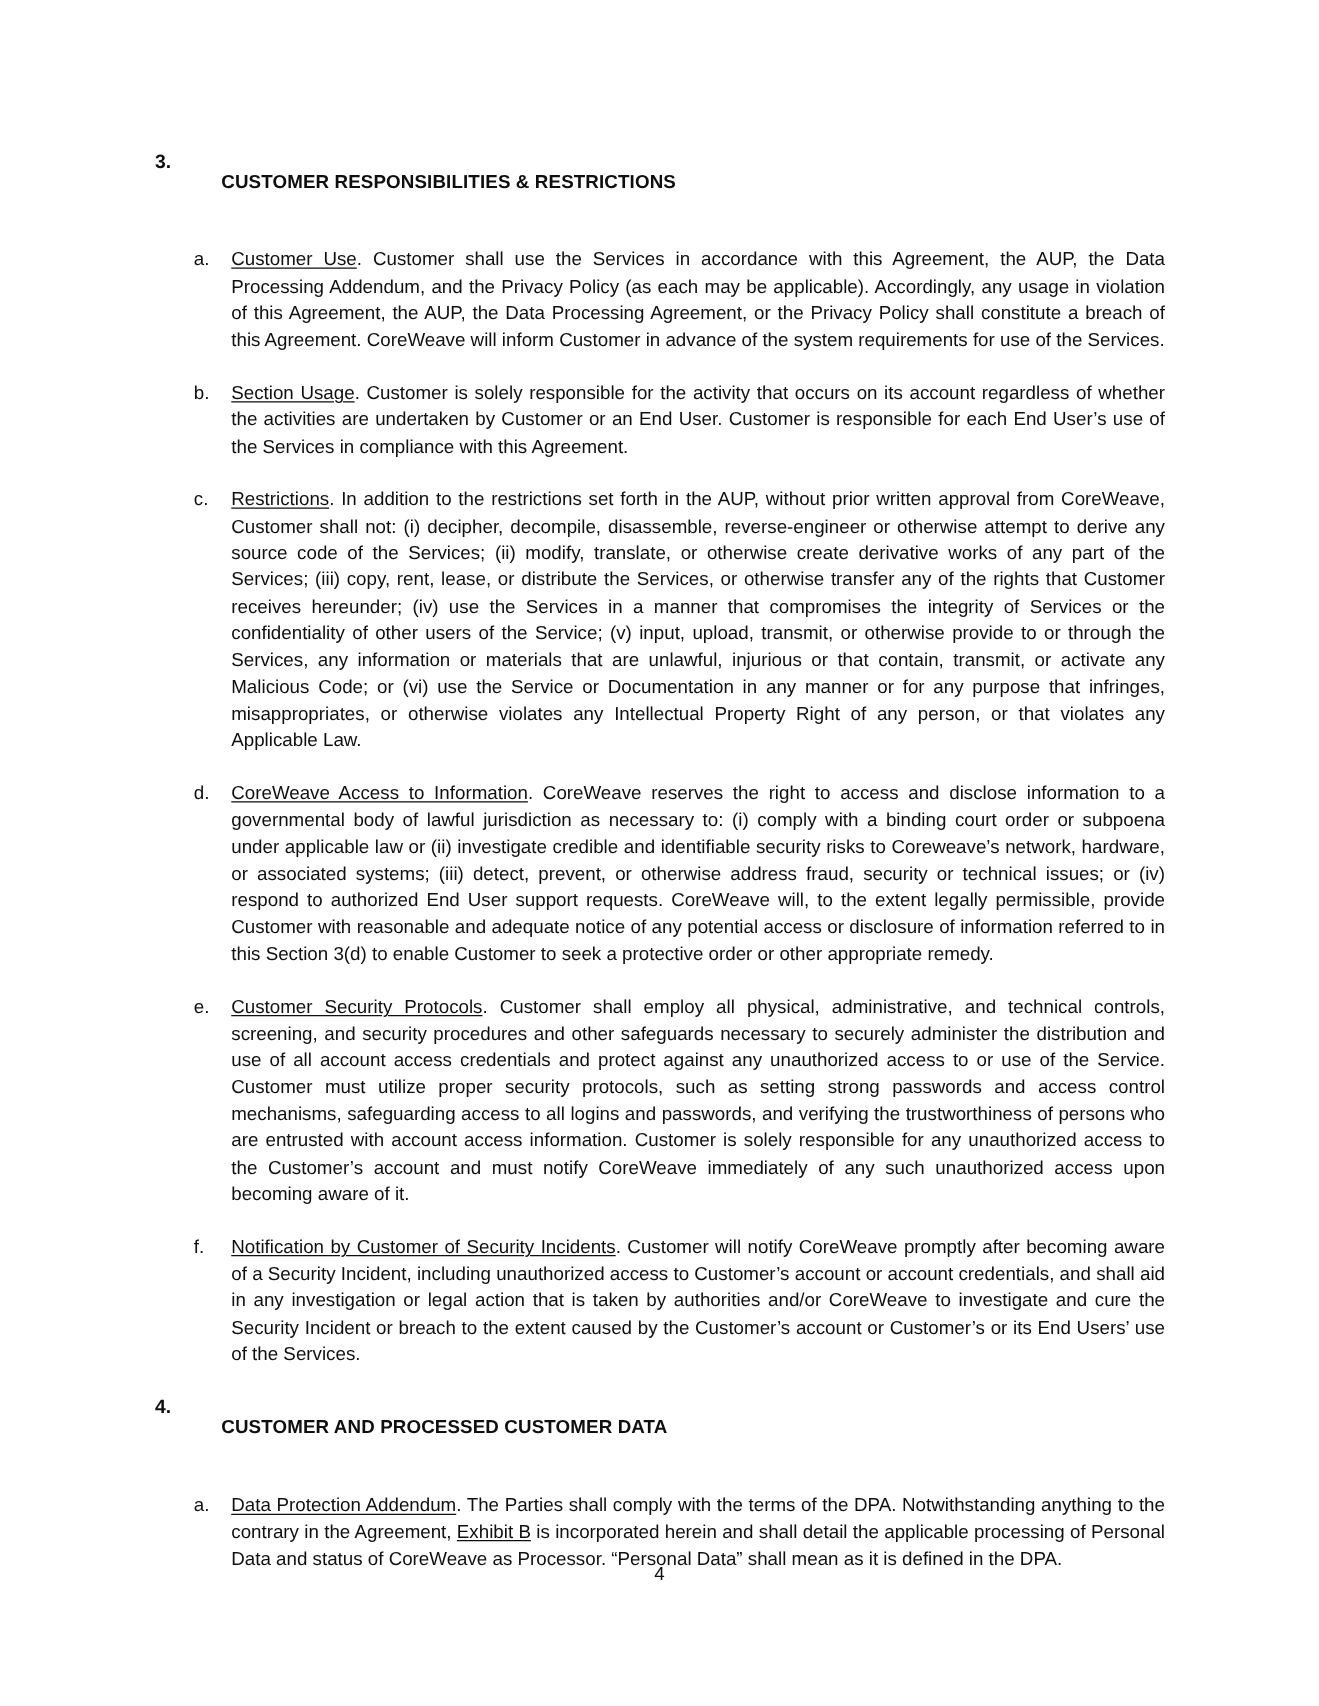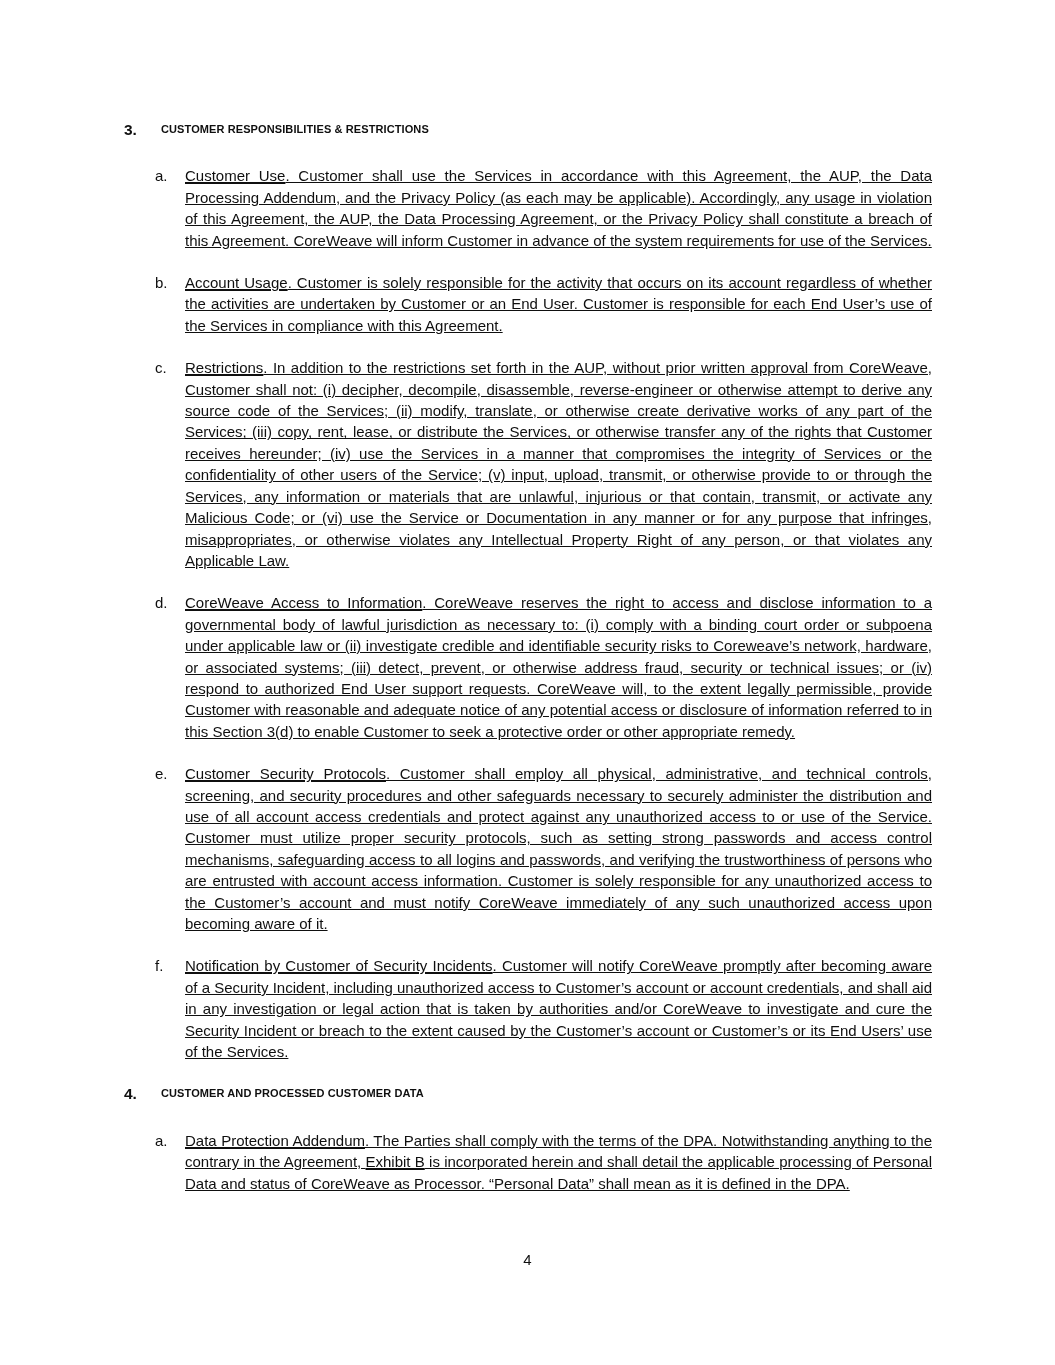--- a/index.html
+++ b/index.html
@@ -27,39 +27,38 @@
     font-weight: 700;
     font-size: 15.5px;
     line-height: 21.4px;
     margin: 0 0 25px 0;
   }
   .sec-num {
     flex: 0 0 37px;
   }
   .sec-title {
     flex: 1;
-    margin: 0;
-    font-size: 11px;
+    margin: 16px;
+    font-size: 15px;
     font-weight: 700;
     letter-spacing: 0.1px;
   }
   .item {
     display: flex;
     margin: 0 0 21px 31px;
     font-size: 15px;
     line-height: 21.4px;
   }
   .item-letter {
     flex: 0 0 30px;
   }
   .item-body {
     flex: 1;
     margin: 0;
     text-align: justify;
-    text-decoration: underline;
   }
   .u {
     text-decoration: underline;
     text-underline-offset: 2px;
   }
   .footer-page-number {
     position: absolute;
     left: 0;
     right: 0;
     top: 1251px;
@@ -77,21 +76,21 @@
         <div class="section-heading">
           <span class="sec-num">3.</span>
           <h2 class="sec-title">CUSTOMER RESPONSIBILITIES &amp; RESTRICTIONS</h2>
         </div>
         <div class="item">
           <span class="item-letter">a.</span>
           <p class="item-body"><span class="u">Customer Use</span><span>. Customer shall use the Services in accordance with this Agreement, the AUP, the Data Processing Addendum, and the Privacy Policy (as each may be applicable). Accordingly, any usage in violation of this Agreement, the AUP, the Data Processing Agreement, or the Privacy Policy shall constitute a breach of this Agreement. CoreWeave will inform Customer in advance of the system requirements for use of the Services.</span></p>
         </div>
         <div class="item">
           <span class="item-letter">b.</span>
-          <p class="item-body"><span class="u">Account Usage</span><span>. Customer is solely responsible for the activity that occurs on its account regardless of whether the activities are undertaken by Customer or an End User. Customer is responsible for each End User’s use of the Services in compliance with this Agreement.</span></p>
+          <p class="item-body"><span class="u">Section Usage</span><span>. Customer is solely responsible for the activity that occurs on its account regardless of whether the activities are undertaken by Customer or an End User. Customer is responsible for each End User’s use of the Services in compliance with this Agreement.</span></p>
         </div>
         <div class="item">
           <span class="item-letter">c.</span>
           <p class="item-body"><span class="u">Restrictions</span><span>. In addition to the restrictions set forth in the AUP, without prior written approval from CoreWeave, Customer shall not: (i) decipher, decompile, disassemble, reverse-engineer or otherwise attempt to derive any source code of the Services; (ii) modify, translate, or otherwise create derivative works of any part of the Services; (iii) copy, rent, lease, or distribute the Services, or otherwise transfer any of the rights that Customer receives hereunder; (iv) use the Services in a manner that compromises the integrity of Services or the confidentiality of other users of the Service; (v) input, upload, transmit, or otherwise provide to or through the Services, any information or materials that are unlawful, injurious or that contain, transmit, or activate any Malicious Code; or (vi) use the Service or Documentation in any manner or for any purpose that infringes, misappropriates, or otherwise violates any Intellectual Property Right of any person, or that violates any Applicable Law.</span></p>
         </div>
         <div class="item">
           <span class="item-letter">d.</span>
           <p class="item-body"><span class="u">CoreWeave Access to Information</span><span>. CoreWeave reserves the right to access and disclose information to a governmental body of lawful jurisdiction as necessary to: (i) comply with a binding court order or subpoena under applicable law or (ii) investigate credible and identifiable security risks to Coreweave’s network, hardware, or associated systems; (iii) detect, prevent, or otherwise address fraud, security or technical issues; or (iv) respond to authorized End User support requests. CoreWeave will, to the extent legally permissible, provide Customer with reasonable and adequate notice of any potential access or disclosure of information referred to in this Section 3(d) to enable Customer to seek a protective order or other appropriate remedy.</span></p>
         </div>
         <div class="item">

